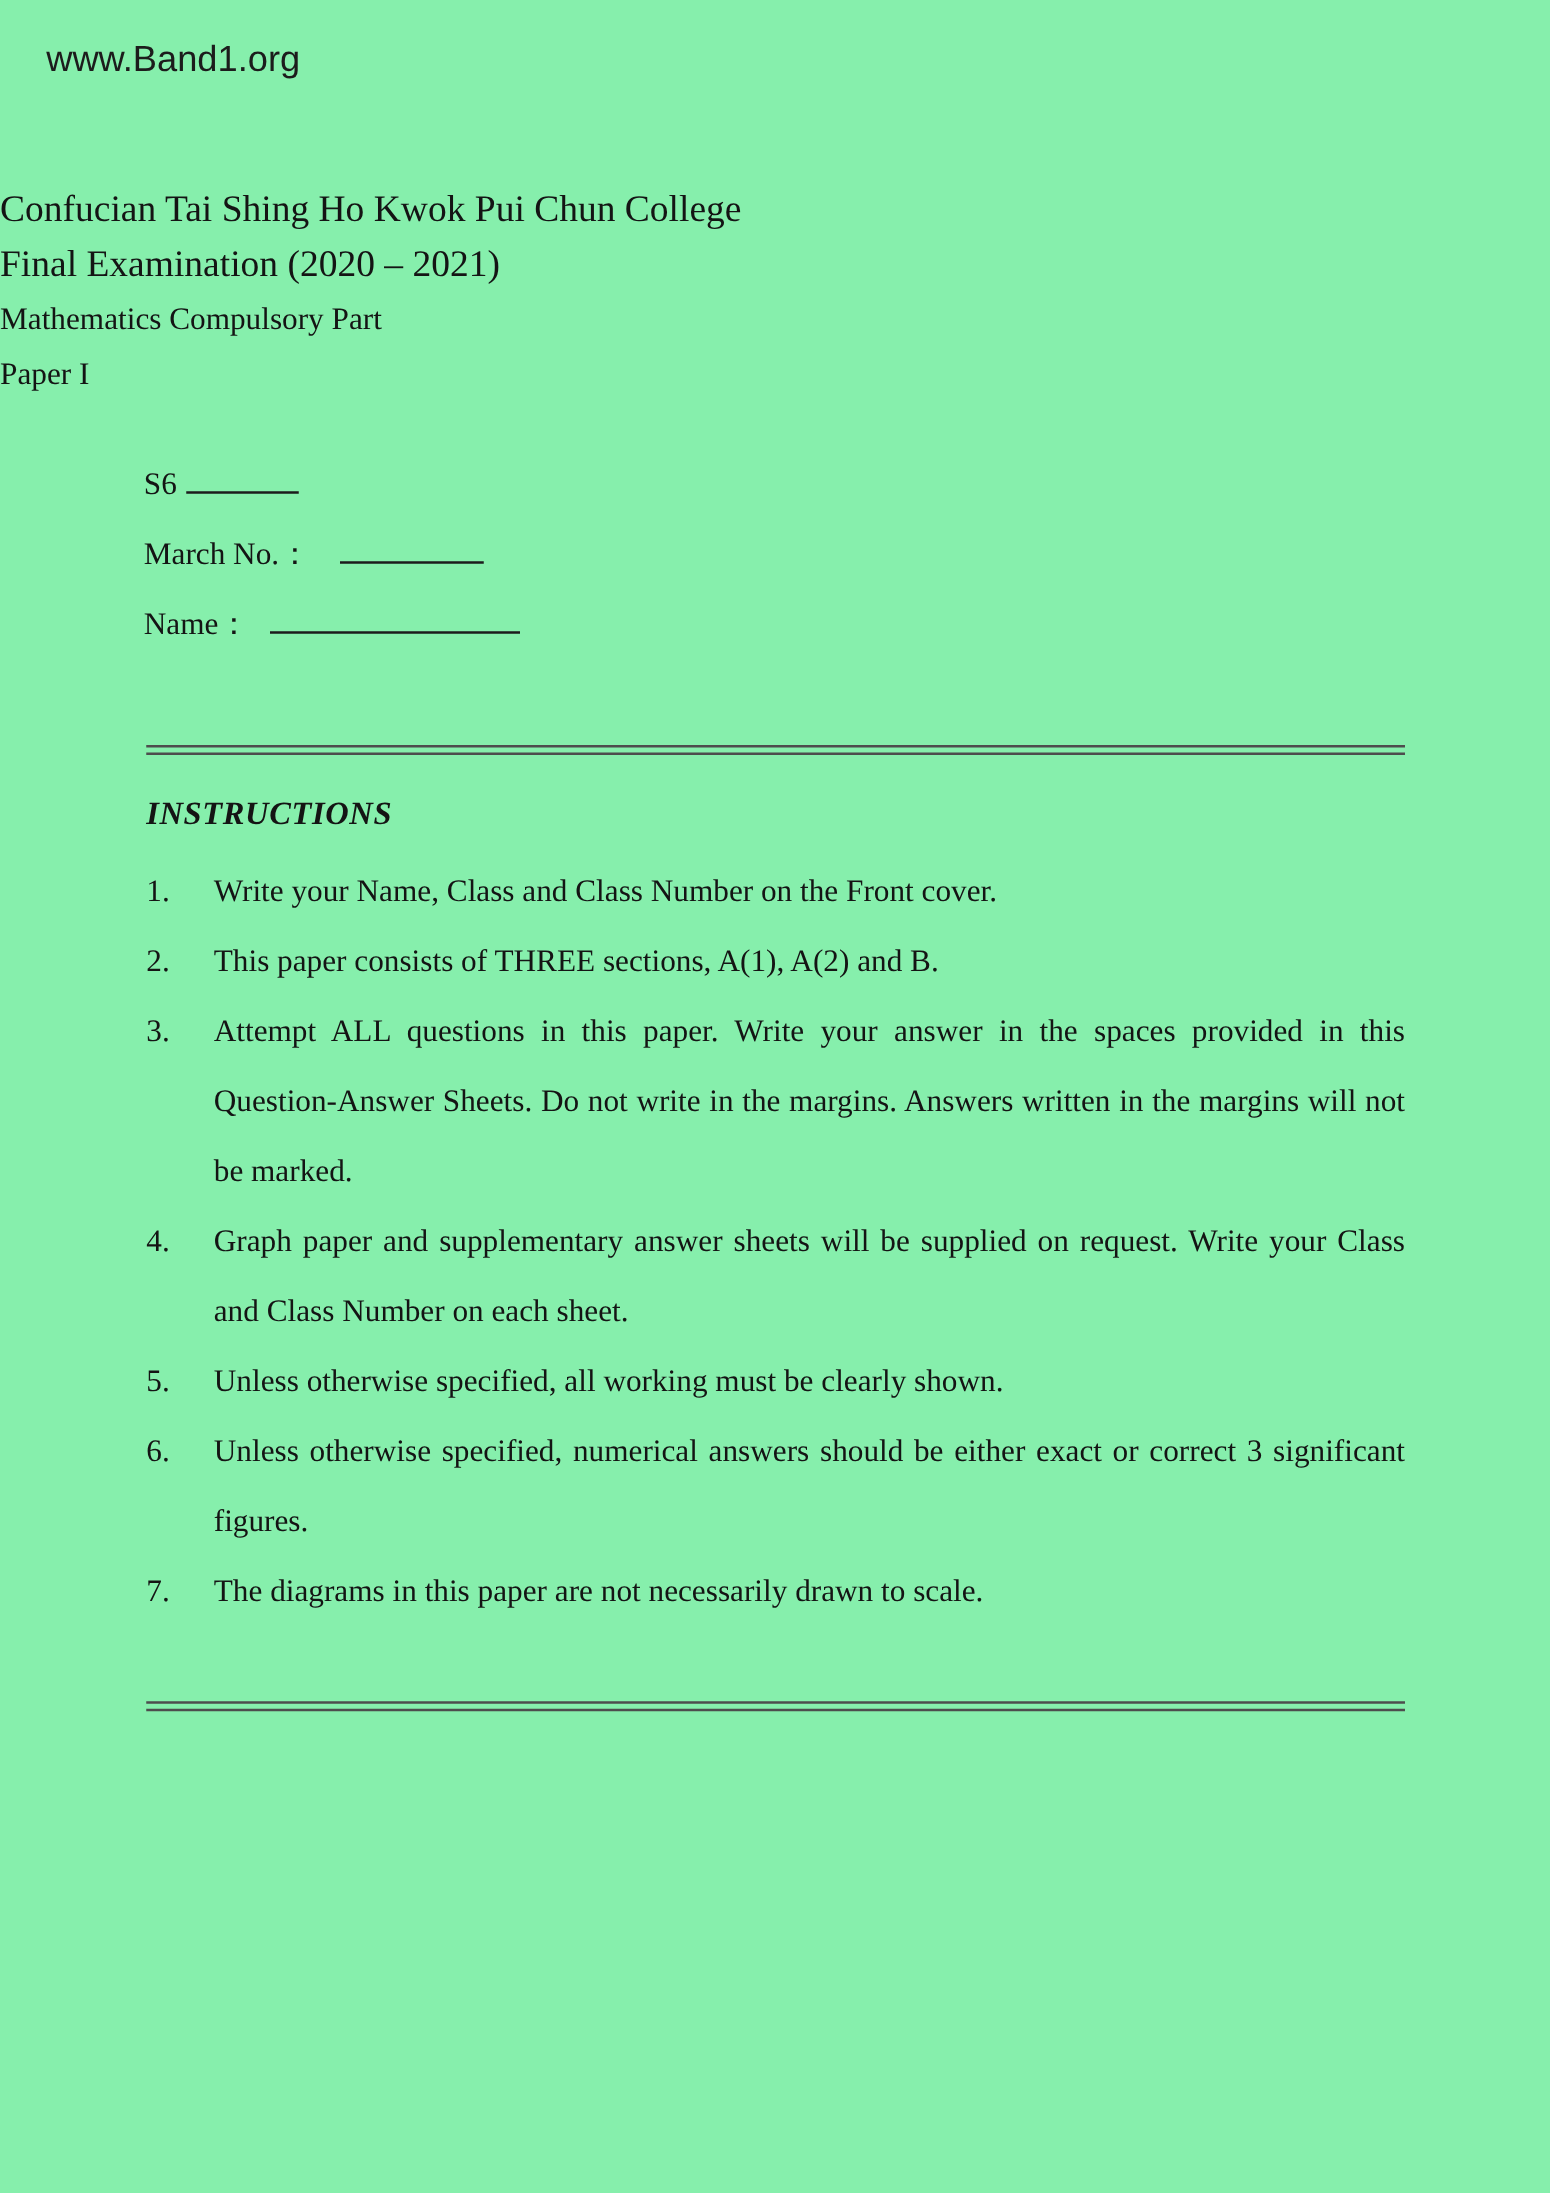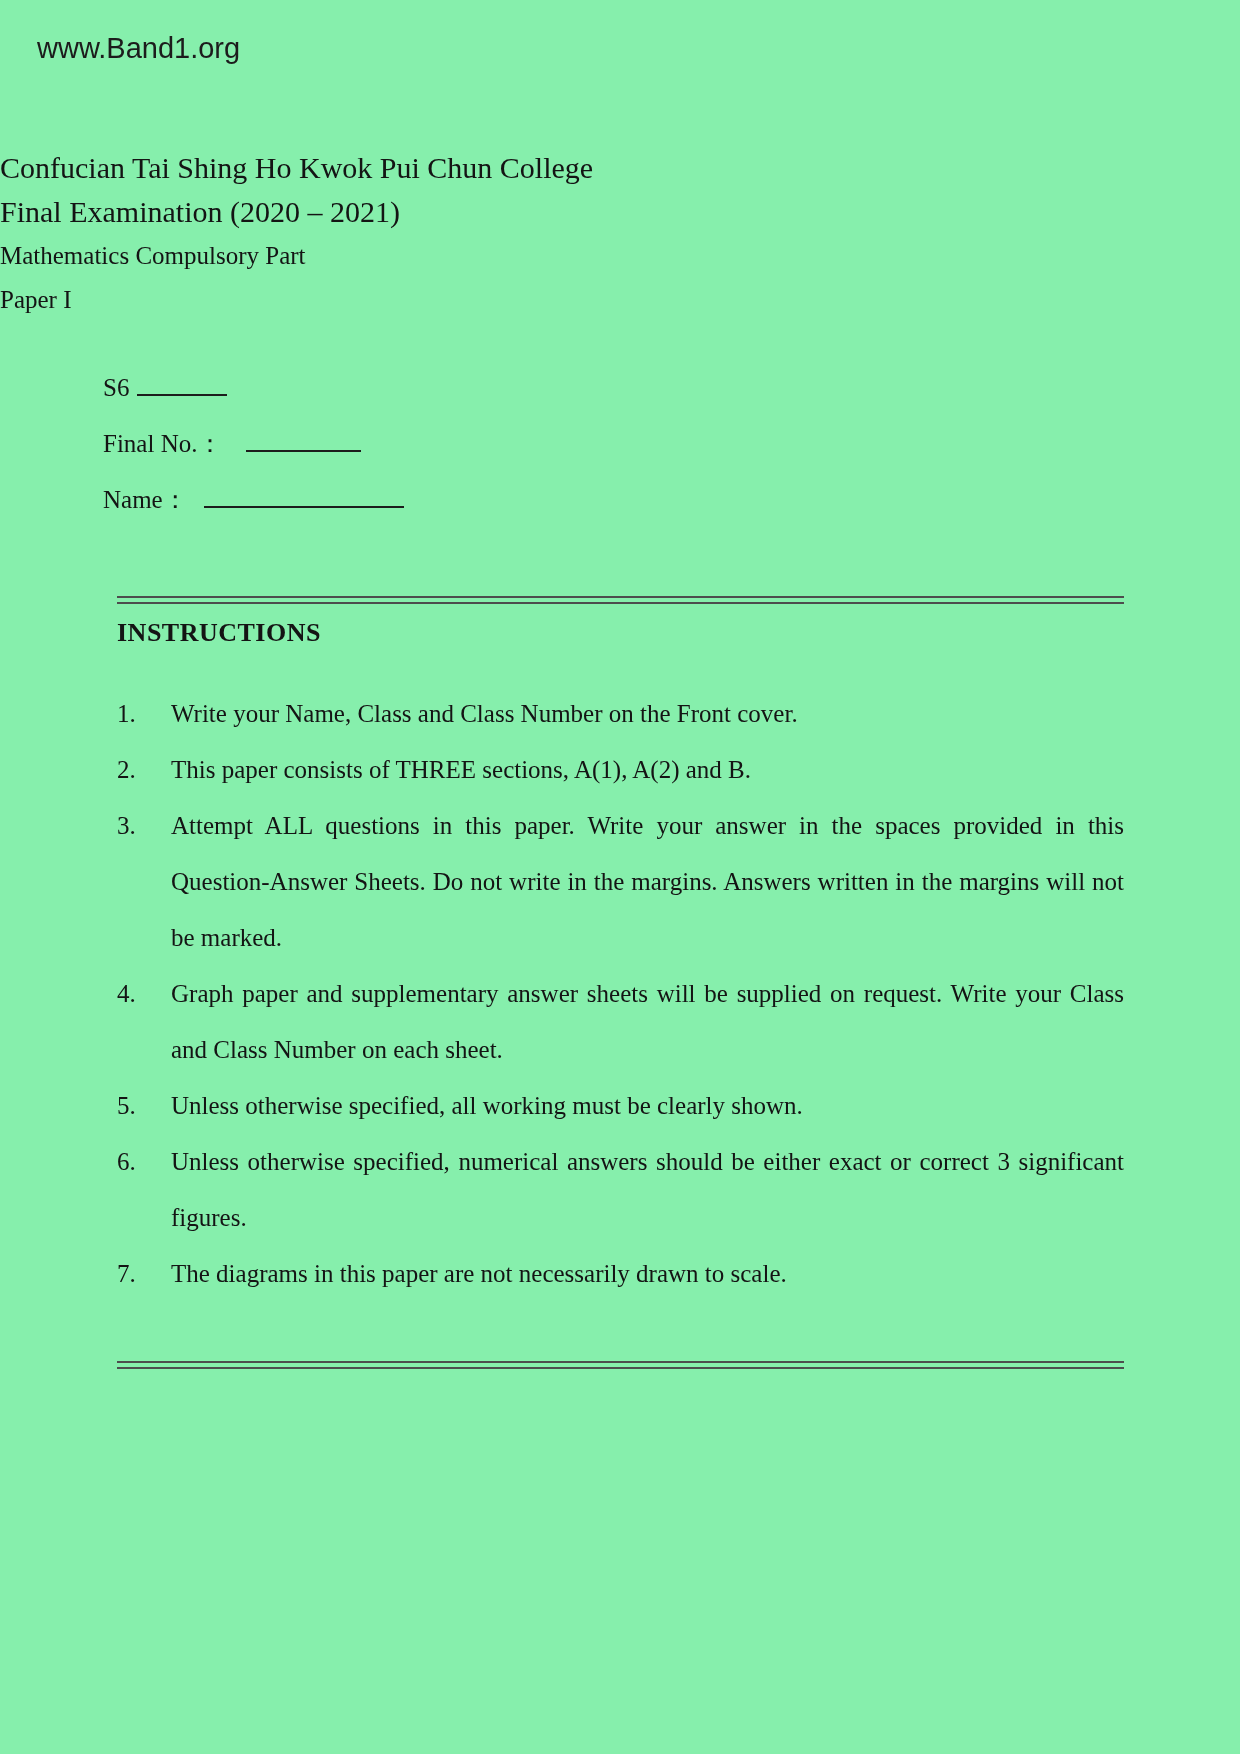--- a/index.html
+++ b/index.html
@@ -43,21 +43,21 @@
   .title-line-sm {
     font-size: 25px;
     line-height: 44px;
     white-space: nowrap;
   }
 
   
   .form-block {
     position: absolute;
     top: 360px;
-    left: 103px;
+    left: 115px;
     width: 1007px;
     font-size: 25px;
   }
   .form-col-left .form-row,
   .form-col-right .form-row {
     height: 56px;
     line-height: 56px;
     white-space: nowrap;
   }
   .form-col-right {
@@ -89,25 +89,26 @@
     height: 4px;
     border-top: 2px solid #4d4d4d;
     border-bottom: 2px solid #4d4d4d;
   }
   .rule-top    { top: 596px; }
   .rule-bottom { top: 1361px; }
 
   
   .instructions-heading {
     position: absolute;
-    top: 618px;
+    top: 636px;
     left: 117px;
     font-size: 26px;
     font-weight: bold;
     letter-spacing: 0.5px;
+    font-style: italic;
   }
   .instruction-list {
     position: absolute;
     top: 686px;
     left: 117px;
     width: 1007px;
     font-size: 25px;
   }
   .instruction-item {
     display: flex;
@@ -137,21 +138,21 @@
     <div class="title-line-sm">Mathematics Compulsory Part</div>
     <div class="title-line-sm">Paper I</div>
   </div>
 
   <div class="form-block">
     <div class="form-col-left">
       <div class="form-row">
         <span>S6</span><span class="blank blank-s6"></span>
       </div>
       <div class="form-row">
-        <span>Final No.：</span><span class="blank blank-class"></span>
+        <span>March No.：</span><span class="blank blank-class"></span>
       </div>
       <div class="form-row">
         <span>Name：</span><span class="blank blank-name"></span>
       </div>
     </div>
   </div>
 
   <div class="double-rule rule-top"></div>
 
   <div class="instructions-heading">INSTRUCTIONS</div>

